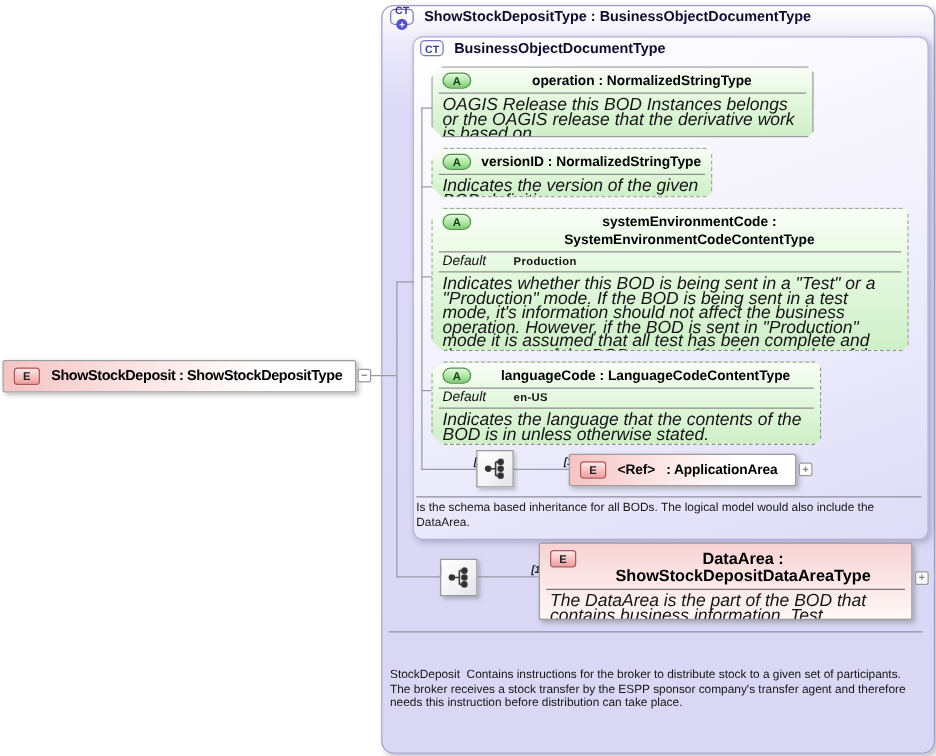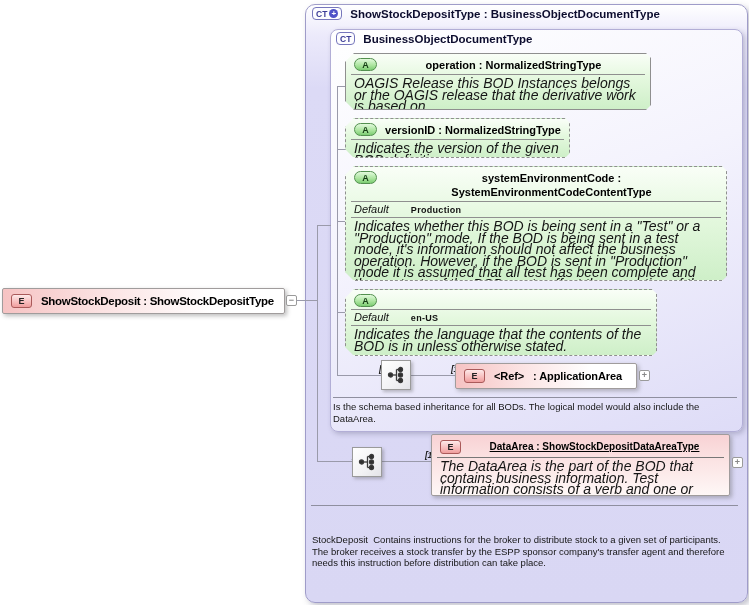--- a/index.html
+++ b/index.html
@@ -26,21 +26,21 @@
   
   .badge{display:inline-flex;align-items:center;justify-content:center;flex:none;
          font-weight:bold;box-sizing:border-box;}
   .badge-e{width:21px;height:14px;border:1px solid #aa5a5a;border-radius:3px;
            background:linear-gradient(180deg,#fde9e9 0%,#f7bcbc 60%,#ef9d9d 100%);
            color:#222;font-size:9px;}
   .badge-a{width:23px;height:13px;border:1px solid #53904f;border-radius:7px;
            background:linear-gradient(180deg,#e2fadc 0%,#a9e49c 60%,#7ccc72 100%);
            color:#143c14;font-size:9px;}
   .badge-ct{height:13px;padding:0 3px;border:1px solid #7676bc;border-radius:4px;
-            background:#fdfdff;color:#3c3c96;font-size:8.5px;gap:2px;}
+            background:#fdfdff;color:#3c3c96;font-size:8.5px;gap:2px;flex-direction:column;}
   .ct-plus{width:9px;height:9px;border-radius:50%;background:#5053c8;color:#fff;
            font-size:8px;line-height:9px;display:inline-flex;align-items:center;justify-content:center;}
 
   
   .attr{position:absolute;box-sizing:border-box;border:1px solid #8f8f8f;
         background:linear-gradient(180deg,#f9fef7 0%,#e4f8de 45%,#ceefc8 100%);
         clip-path:polygon(9px 0,calc(100% - 5px) 0,100% 5px,100% calc(100% - 5px),
                   calc(100% - 5px) 100%,9px 100%,0 calc(100% - 9px),0 9px);
         filter:drop-shadow(2px 2px 2px rgba(70,70,70,.35));overflow:hidden;}
   .attr.dashed{border-style:dashed;}
@@ -144,20 +144,21 @@
       <span class="def-label">Default</span>
       <span class="def-val">Production</span>
     </div>
     <div class="sep"></div>
     <div class="doc">Indicates whether this BOD is being sent in a "Test" or a "Production" mode. If the BOD is being sent in a test mode, it's information should not affect the business operation. However, if the BOD is sent in "Production" mode it is assumed that all test has been complete and the contents of the BOD are to affect the operation of the receiving business application(s).</div>
   </div>
 
   <div class="attr dashed" style="left:345px;top:289px;width:312px;height:67px;">
     <div class="attr-head">
       <span class="badge badge-a">A</span>
+      <span class="attr-name">languageCode : LanguageCodeContentType</span>
     </div>
     <div class="sep"></div>
     <div class="def-row">
       <span class="def-label">Default</span>
       <span class="def-val">en-US</span>
     </div>
     <div class="sep"></div>
     <div class="doc">Indicates the language that the contents of the BOD is in unless otherwise stated.</div>
   </div>
 
@@ -200,21 +201,21 @@
         <circle cx="14.5" cy="10" r="2"></circle>
         <circle cx="14.5" cy="15.5" r="2"></circle>
       </g>
     </svg>
   </div>
   <span class="card" style="left:393px;top:450px;">[1]..[1]</span>
 
   <div class="dbox" style="left:431px;top:434px;width:299px;height:62px;">
     <div class="attr-head">
       <span class="badge badge-e">E</span>
-      <span class="attr-name" style="font-size:10px;text-decoration:underline;">DataArea : ShowStockDepositDataAreaType</span>
+      <span class="attr-name" style="font-size:13px;">DataArea : ShowStockDepositDataAreaType</span>
     </div>
     <div class="sep" style="border-top-color:#777;"></div>
     <div class="doc">The DataArea is the part of the BOD that contains business information. Test information consists of a verb and one or more noun instances.</div>
   </div>
   <div class="toggle" style="left:732px;top:457px;">+</div>
 
   <div class="doc-block" style="left:312px;top:511px;width:430px;">
     <p>StockDeposit  Contains instructions for the broker to distribute stock to a given set of participants.  The broker receives a stock transfer by the ESPP sponsor company's transfer agent and therefore needs this instruction before distribution can take place.</p>
     
   </div>

